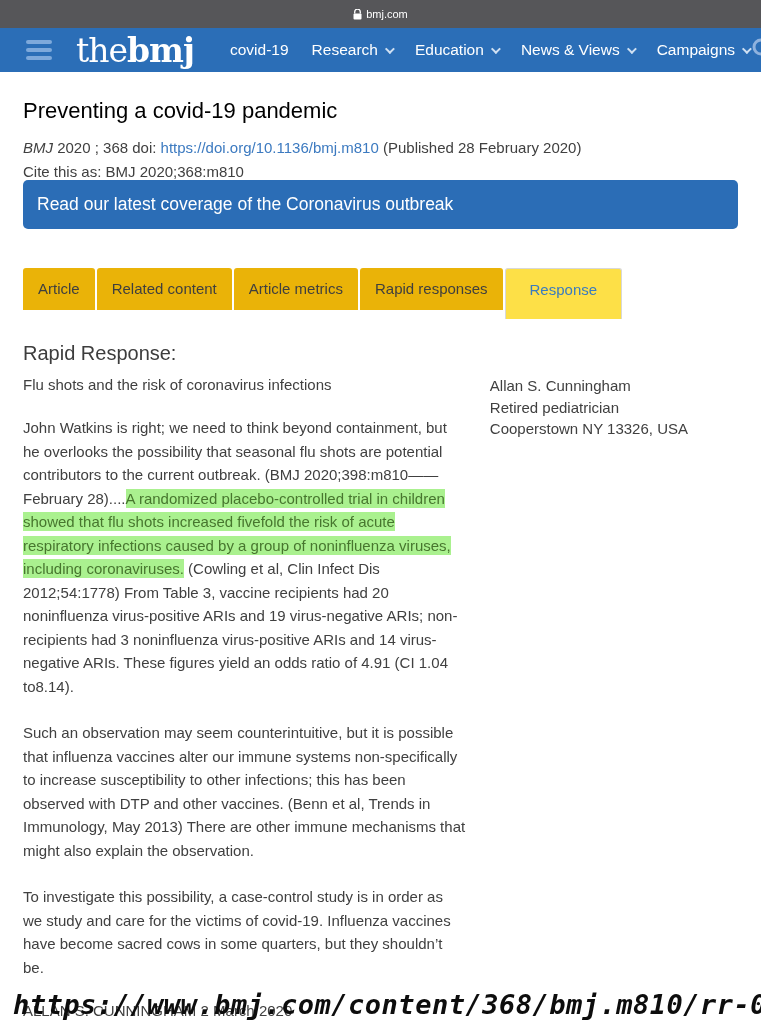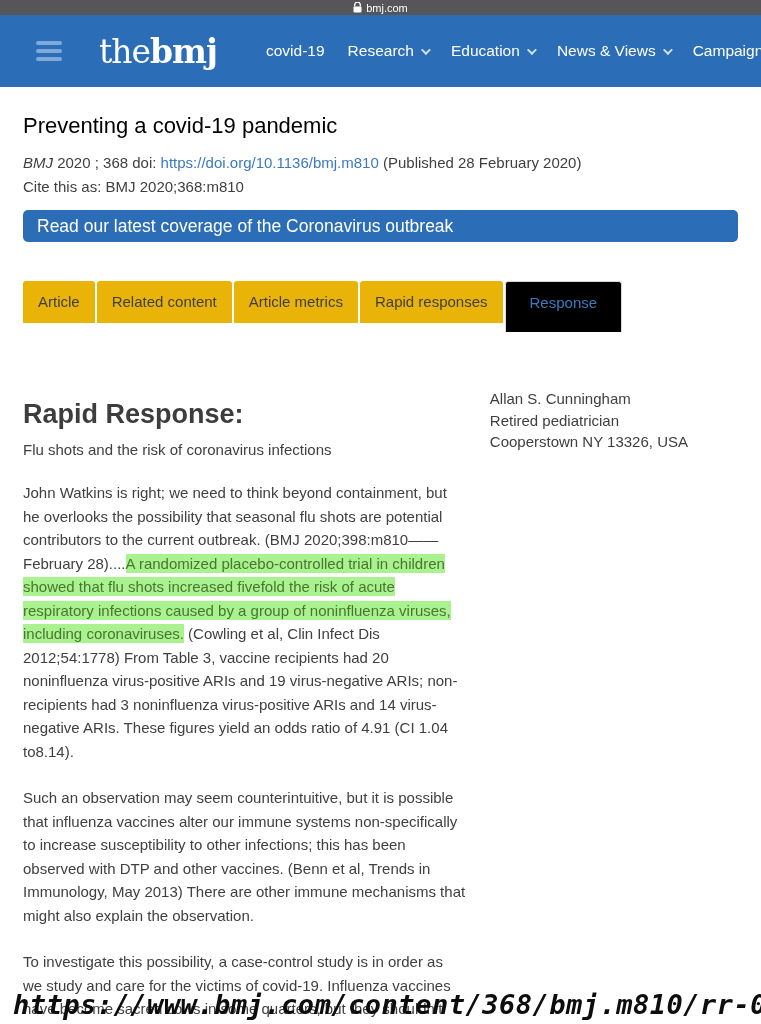--- a/index.html
+++ b/index.html
@@ -7,33 +7,32 @@
   body {
     font-family:"Liberation Sans", sans-serif;
     color:#404040;
     background:#ffffff;
     position:relative;
     overflow:hidden;
   }
 
   
   .topbar {
-    height:15px; background:#565659; color:#ffffff;
+    height:28px; background:#565659; color:#ffffff;
     display:flex; align-items:center; justify-content:center; gap:4px;
     font-size:11px;
   }
   .topbar svg { display:block; }
 
   
   .masthead {
-    height:72px; background:#2b6eb7;
+    height:44px; background:#2b6eb7;
     display:flex; align-items:center;
-    padding:0 36px;
+    padding:0 26px;
     color:#ffffff;
-    gap:13px;
   }
   .hamburger { display:flex; flex-direction:column; gap:4px; cursor:pointer; }
   .hamburger div { width:26px; height:4px; background:#7ea9db; border-radius:2px; }
   .logo {
     margin-left:24px;
     font-family:"DejaVu Serif", serif;
     font-size:33px; color:#ffffff; letter-spacing:-1px;
     line-height:1;
   }
   .logo .bold { font-weight:bold; }
@@ -49,47 +48,47 @@
 
   
   .page { padding:0 23px; }
   .title { font-size:22px; font-weight:400; color:#000000; margin-top:26px; }
   .citeline { margin-top:15px; font-size:15px; color:#404040; }
   .citeline .j { font-style:italic; }
   .citeline a { color:#3c7ac0; text-decoration:none; }
   .citeas { margin-top:7px; font-size:15px; }
 
   .banner {
-    margin-top:15px; height:32px;
+    height:49px;
     background:#2b6db6; border-radius:5px;
     display:flex; align-items:center;
     padding:0 14px;
     color:#ffffff; font-size:17.5px;
     cursor:pointer;
   }
 
   
   .tabs { margin-top:39px; display:flex; gap:2px; align-items:flex-start; }
   .tab {
     background:#eab308; color:#3f3f3f;
     font-size:15px;
     padding:12px 15px 13px 15px;
     border-radius:3px 3px 0 0;
     cursor:pointer; white-space:nowrap;
   }
   .tab.active {
-    background:#000000; color:#3a7bbf;
+    background:#fde047; color:#3a7bbf;
     border:1px solid #d8d8d8; border-bottom:none;
     padding:12px 24px 21px 24px;
   }
 
   
   .content { display:flex; margin-top:23px; }
   .maincol { width:446px; }
-  .rr-heading { font-size:27px; font-weight:700; color:#3d3d3d;margin-top:44px; }
+  .rr-heading { font-size:20px; font-weight:400; color:#3d3d3d; }
   .rr-subtitle { font-size:15px; margin-top:11px; }
   .maincol p { font-size:15px; line-height:23.5px; margin-top:23px; }
   .hl { background:#aaf18f; color:#47762e; padding:1px 0; }
   .sig { margin-top:23px; font-size:15px; }
 
   .sidebar {
     margin-left:24px; padding-top:33px;
     font-size:15px; line-height:21.5px; color:#404040;
     width:250px;
   }

